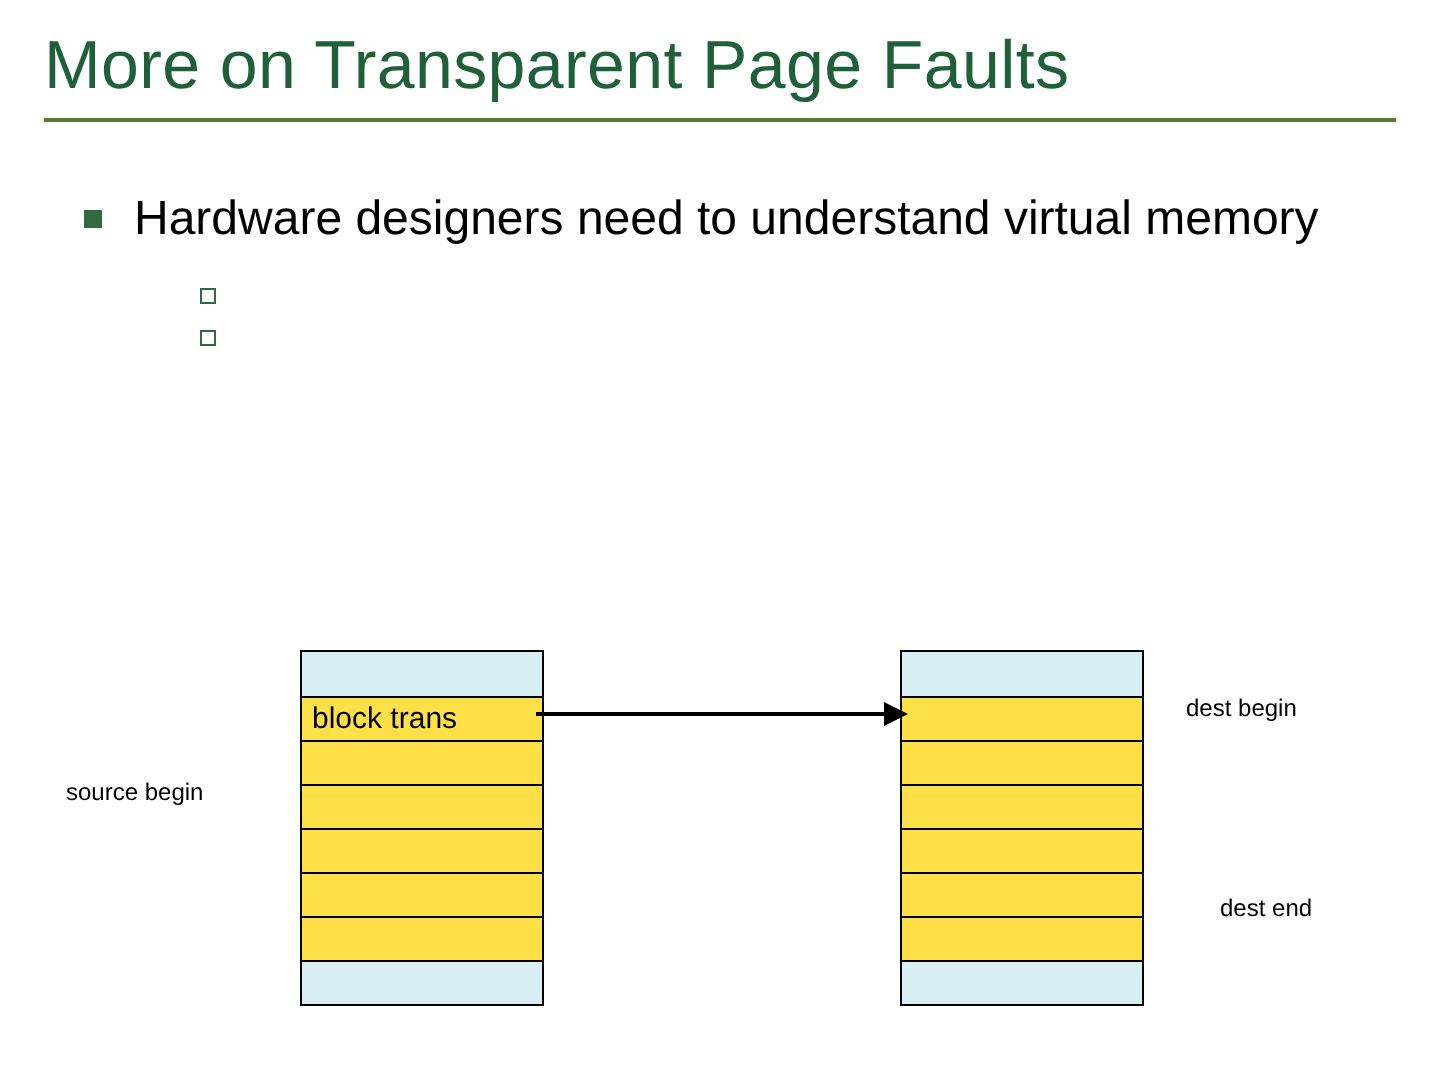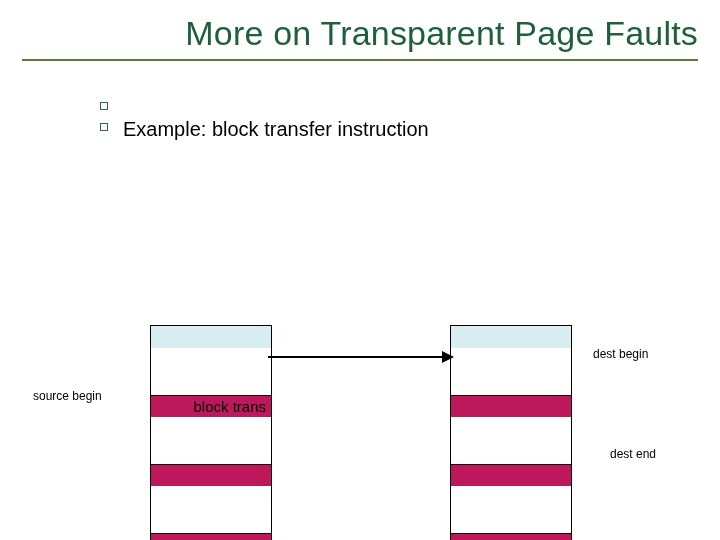--- a/index.html
+++ b/index.html
@@ -11,21 +11,20 @@
     font-family: Arial, Helvetica, sans-serif;
     color: #000;
     overflow: hidden;
   }
   .slide {
     box-sizing: border-box;
     width: 720px;
     height: 420px;
     padding: 14px 22px 20px 22px;
     position: relative;
-    text-align: right;
   }
   .title-wrap {
     border-bottom: 2px solid #5a7a3a;
     padding-bottom: 6px;
     margin-bottom: 34px;
   }
   .title {
     font-size: 34px;
     color: #1f5f3a;
     font-weight: 400;
@@ -85,21 +84,21 @@
   .mem-right { left: 450px; top: 0; }
   .mem-row {
     height: 22px;
     border-top: 1px solid #000;
     box-sizing: border-box;
     padding: 2px 5px;
     font-size: 15px;
   }
   .mem-row:first-child { border-top: none; }
   .row-blue   { background: #d9eef2; }
-  .row-yellow { background: #be185d; margin-top: 47px; }
+  .row-yellow { background: #fde047; }
 
   .label {
     position: absolute;
     font-size: 12px;
     white-space: nowrap;
   }
   .lbl-src-begin { left: 33px;  top: 46px; margin-top: 18px; }
   .lbl-src-end   { left: 45px;  top: 148px; }
   .lbl-dst-begin { left: 593px; top: 22px; }
   .lbl-dst-end   { left: 610px; top: 122px; }
@@ -126,27 +125,30 @@
 </style>
 </head>
 <body>
 
 <div class="slide">
 
   <div class="title-wrap">
     <div class="title">More on Transparent Page Faults</div>
   </div>
 
+  <div class="bullet-row">
+    <div class="bullet-square"></div>
+    <div class="bullet-text">Hardware designers need to understand virtual memory</div>
+  </div>
 
   <div class="sub-row">
     <div class="sub-square"></div>
   </div>
   <div class="sub-row">
     <div class="sub-square"></div>
-    <div class="sub-text">Example:  block transfer instruction</div>
   </div>
 
   <div class="diagram">
 
     <div class="mem-block mem-left">
       <div class="mem-row row-blue"></div>
       <div class="mem-row row-yellow">block trans</div>
       <div class="mem-row row-yellow"></div>
       <div class="mem-row row-yellow"></div>
       <div class="mem-row row-yellow"></div>

